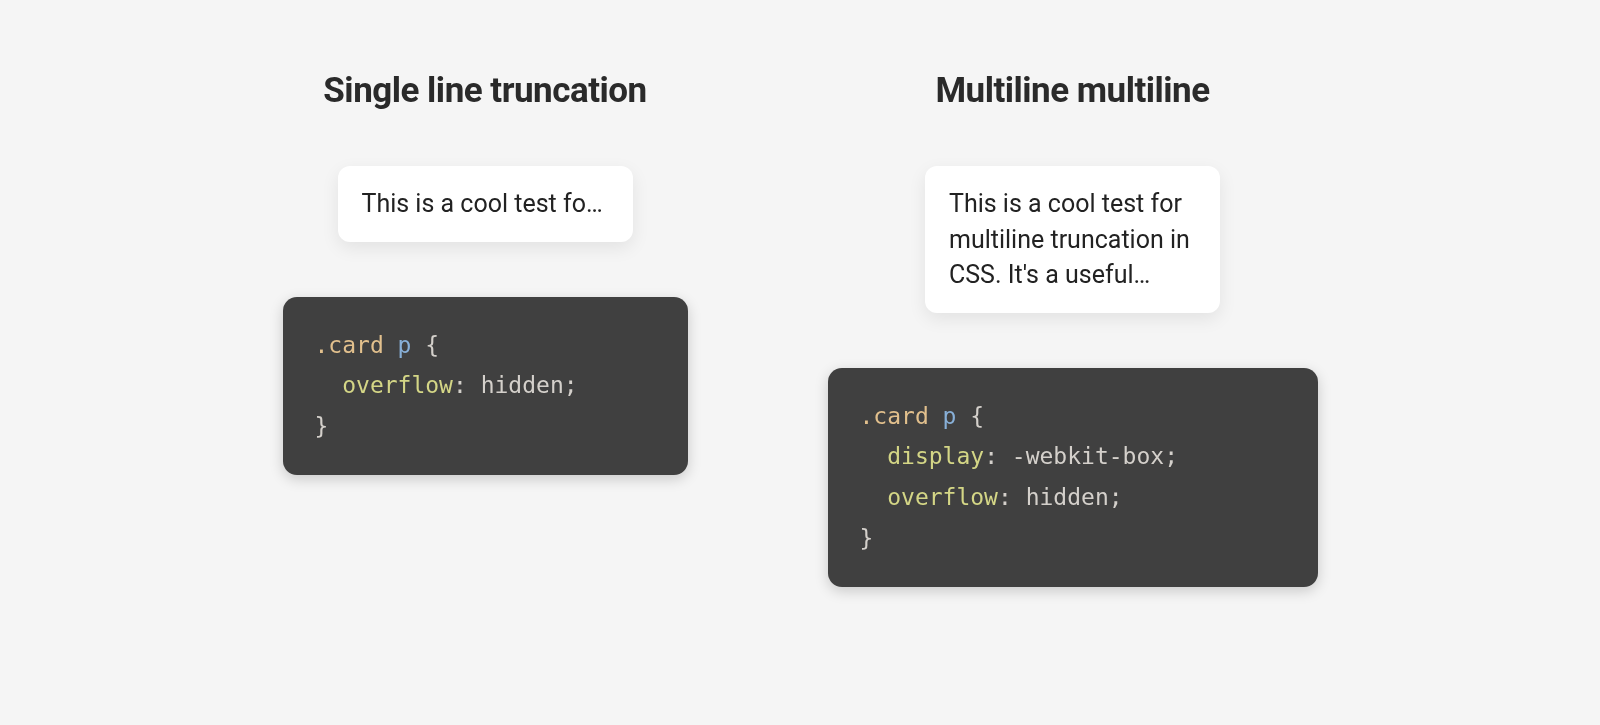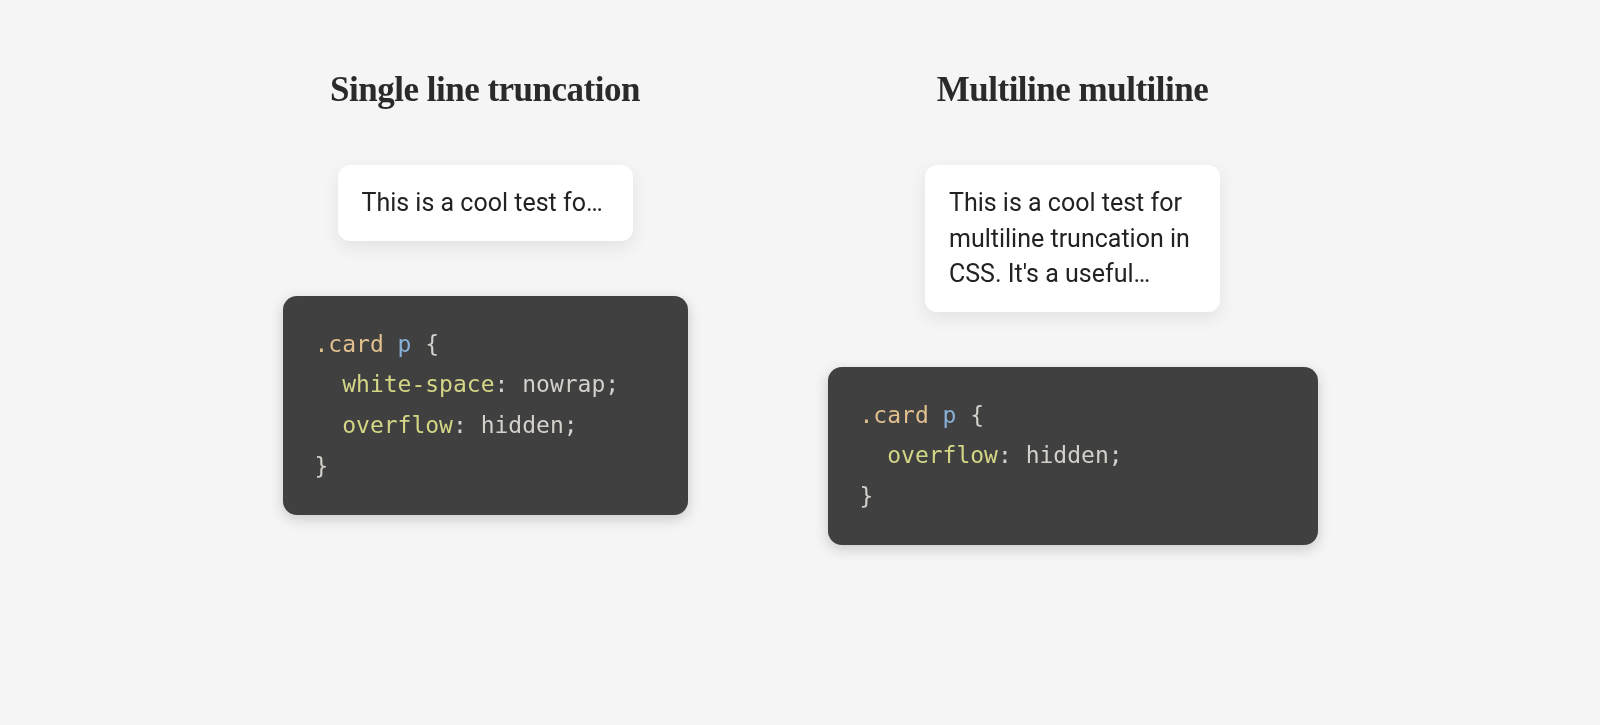--- a/index.html
+++ b/index.html
@@ -22,21 +22,20 @@
       display: flex;
       flex-direction: column;
       align-items: center;
     }
     .heading {
       font-size: 35px;
       font-weight: 700;
       color: #2a2a2a;
       margin-bottom: 55px;
       letter-spacing: -0.5px;
-      font-family: Liberation Serif, serif;
     }
     .card {
       background: #ffffff;
       border-radius: 12px;
       padding: 20px 24px;
       box-shadow: 0 6px 18px rgba(0,0,0,0.08);
       width: 295px;
       margin-bottom: 55px;
     }
     .card p {
@@ -85,31 +84,31 @@
 
 <div class="column">
   <h2 class="heading">Single line truncation</h2>
 
   <div class="card single">
     <p>This is a cool test for single line truncation in CSS.</p>
   </div>
 
   <div class="code-block small">
     <div class="code-line"><span class="c-sel">.card</span> <span class="c-el">p</span> <span class="c-brace">{</span></div>
-    <div class="code-line"><span class="indent"></span><span class="c-prop">white-space</span><span class="c-val">: </span><span class="c-val">nowrap</span><span class="c-val">;</span></div>
     <div class="code-line"><span class="indent"></span><span class="c-prop">overflow</span><span class="c-val">: </span><span class="c-val">hidden</span><span class="c-val">;</span></div>
     <div class="code-line"><span class="c-brace">}</span></div>
   </div>
 </div>
 
 <div class="column">
   <h2 class="heading">Multiline multiline</h2>
 
   <div class="card multi">
     <p>This is a cool test for multiline truncation in CSS. It's a useful technique to know about.</p>
   </div>
 
   <div class="code-block large">
     <div class="code-line"><span class="c-sel">.card</span> <span class="c-el">p</span> <span class="c-brace">{</span></div>
+    <div class="code-line"><span class="indent"></span><span class="c-prop">display</span><span class="c-val">: </span><span class="c-val">-webkit-box</span><span class="c-val">;</span></div>
     <div class="code-line"><span class="indent"></span><span class="c-prop">overflow</span><span class="c-val">: </span><span class="c-val">hidden</span><span class="c-val">;</span></div>
     <div class="code-line"><span class="c-brace">}</span></div>
   </div>
 </div>
 
 </body></html>

